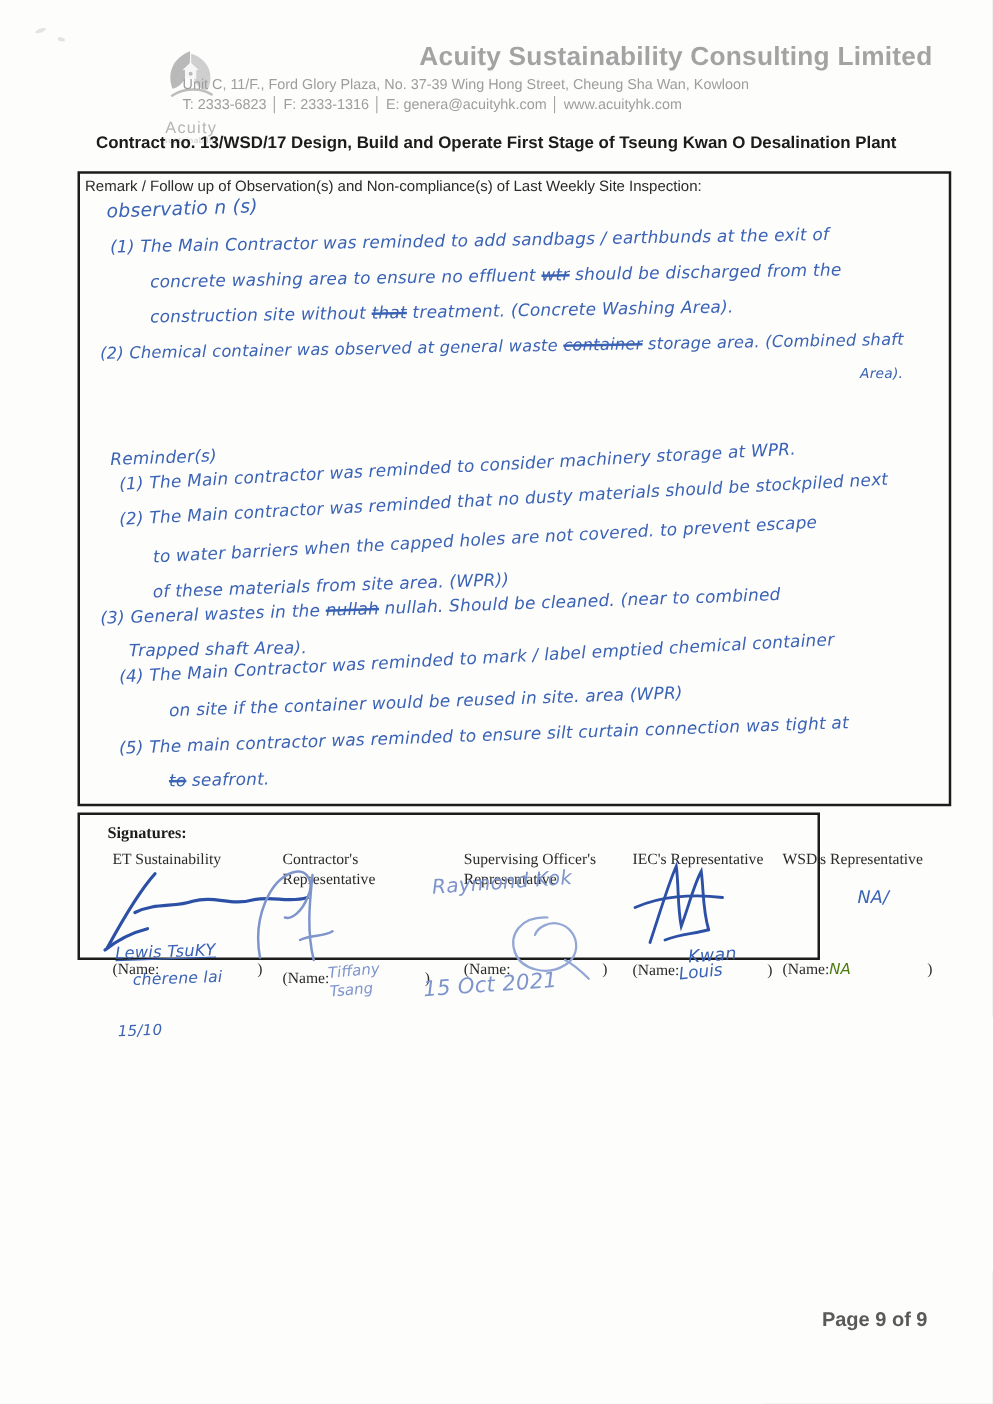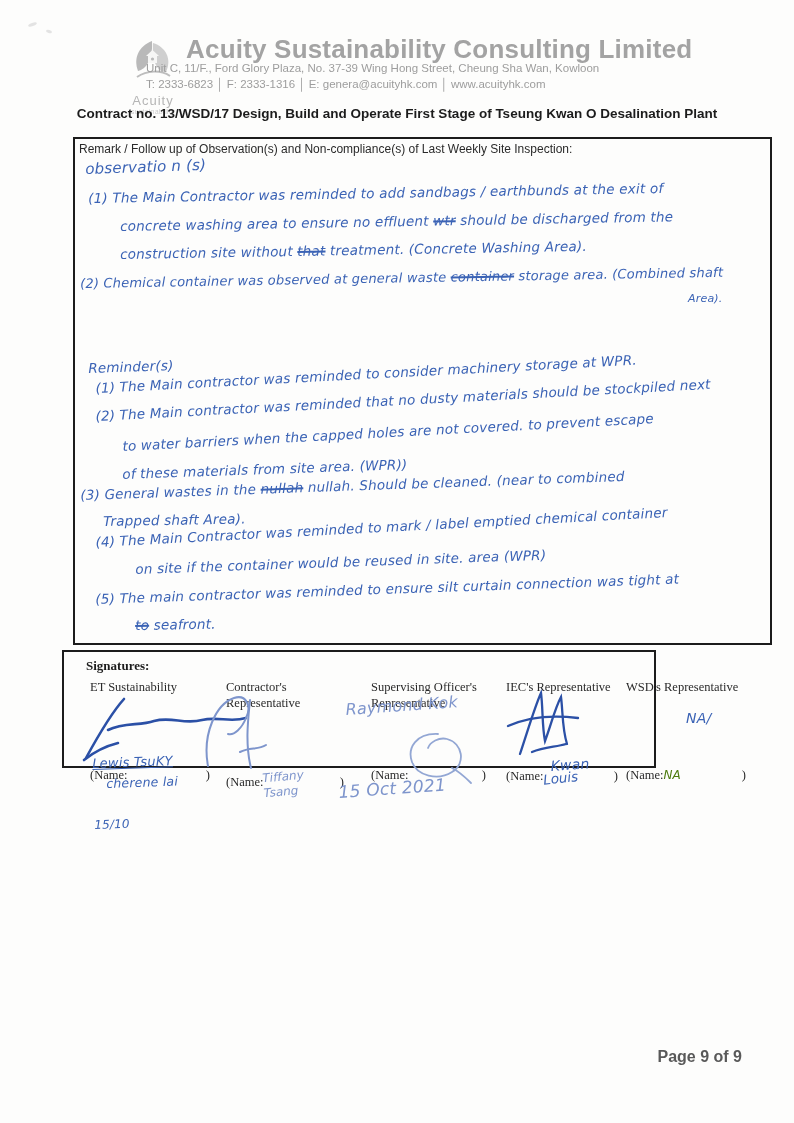--- a/index.html
+++ b/index.html
@@ -13,40 +13,40 @@
   .smudge { position:absolute; background:#c9c9c9; opacity:.5; border-radius:50%; }
   .smudge.s1 { left:28px; top:23px; width:9px; height:3px; transform:rotate(-20deg); }
   .smudge.s2 { left:46px; top:30px; width:6px; height:3px; transform:rotate(15deg); }
 
   
   .letterhead { position:absolute; left:0; top:0; width:100%; }
   .logo-wrap { position:absolute; left:108px; top:38px; width:90px; text-align:center; }
   .logo-name { font-size:13px; color:#b5b5b5; letter-spacing:1px; margin-top:1px; }
   .logo-sub  { font-size:6.5px; color:#c9c9c9; letter-spacing:.5px; }
   .company-name {
-    position:absolute; right:48px; top:34px; width:560px; 
-    font-size:26px; font-weight:bold; color:#a3a3a3; letter-spacing:.2px;
+    position:absolute; right:48px; top:34px; width:560px; text-align:right;
+    font-size:21px; font-weight:bold; color:#a3a3a3; letter-spacing:.2px;
   }
   .address-line {
     position:absolute; right:48px; top:62px; width:600px; text-align:left;
     font-size:11.5px; color:#9d9d9d;
   }
   .contact-line {
     position:absolute; right:48px; top:78px; width:600px; text-align:left;
     font-size:11.5px; color:#9d9d9d;
   }
   .contract-title {
     position:absolute; left:47px; top:106px; width:700px; text-align:center;
     font-size:13.5px; font-weight:bold; color:#1c1c1c;
   }
 
   
   .remark-box {
     position:absolute; left:62px; top:137px; width:699px; height:508px;
-    border:2px solid #1c1c1c; background:transparent;margin-left:11px;
+    border:2px solid #1c1c1c; background:transparent;
   }
   .remark-label {
     position:absolute; left:4px; top:3px; font-size:12px; color:#2a2a2a;
   }
 
   
   .signatures-box {
     position:absolute; left:62px; top:650px; width:594px; height:118px;
     border:2px solid #1c1c1c;
     font-family:"Liberation Serif", serif;

